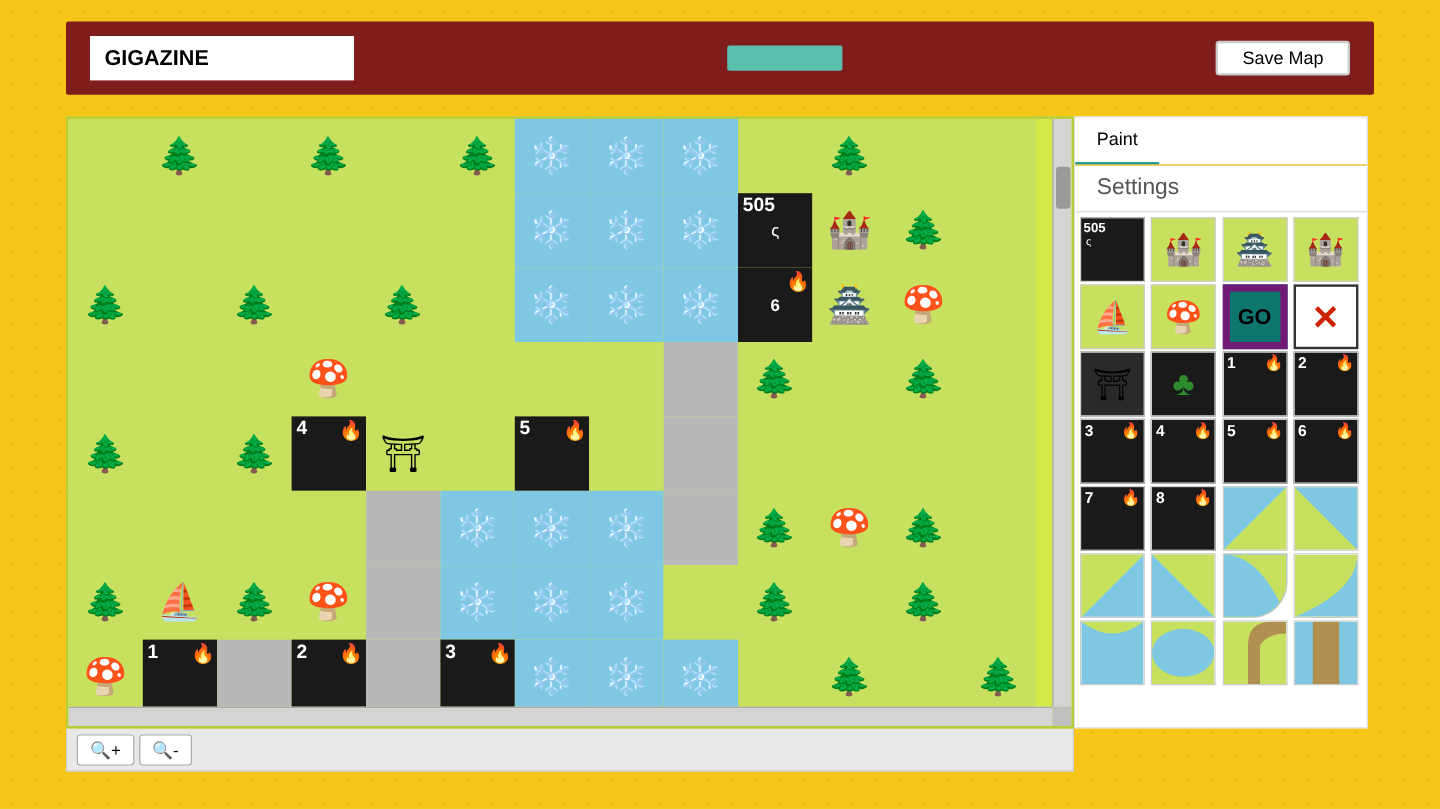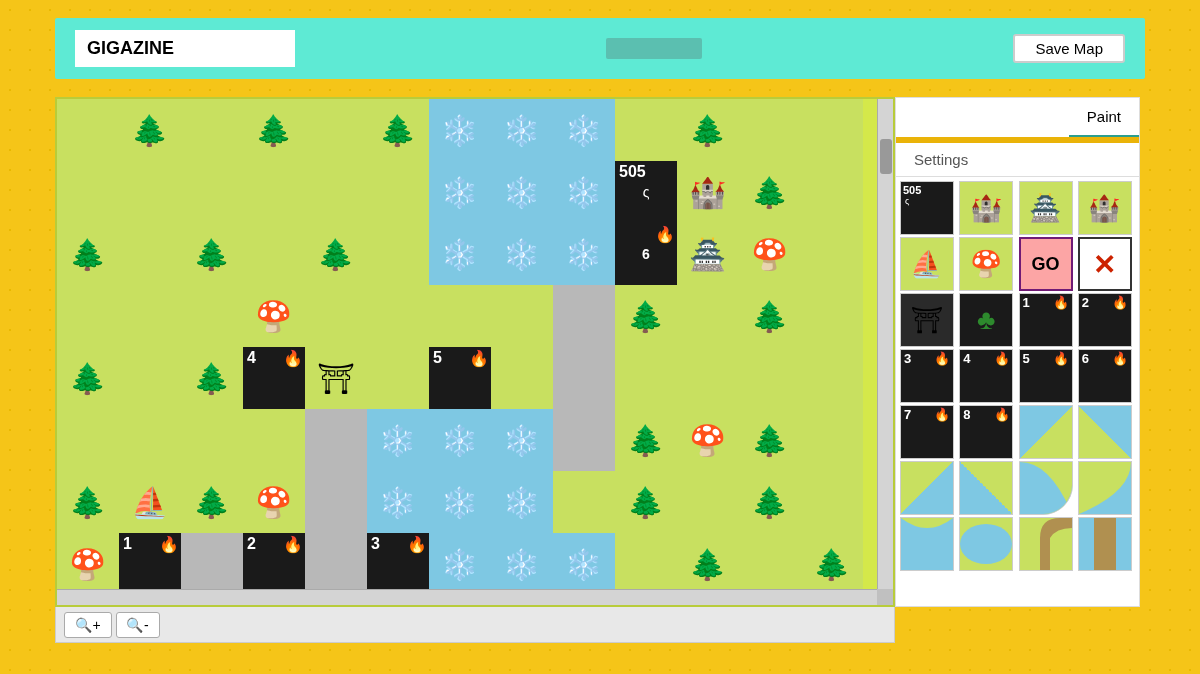--- a/index.html
+++ b/index.html
@@ -20,21 +20,21 @@
       background-image: radial-gradient(circle, #e8b800 1px, transparent 1px);
       background-size: 20px 20px;
       pointer-events: none;
       z-index: 0;
     }
 
     
     .header {
       position: relative;
       z-index: 10;
-      background-color: #5eead4;
+      background-color: #7f1d1d;
       margin: 18px 55px;
       padding: 12px 20px;
       display: flex;
       align-items: center;
       justify-content: space-between;
       border-radius: 2px;
     }
 
     .header-title-input {
       background: white;
@@ -146,22 +146,21 @@
       width: 245px;
       background: white;
       border: 1px solid #ddd;
       display: flex;
       flex-direction: column;
       height: 510px;
     }
 
     .panel-tabs {
       display: flex;
-      border-bottom: 6px solid #eab308;
-      justify-content: flex-end;
+      border-bottom: 1px solid #eab308;
     }
 
     .panel-tab {
       padding: 10px 18px;
       cursor: pointer;
       font-size: 15px;
       color: #555;
       border-bottom: 2px solid transparent;
       background: none;
       border-top: none;
@@ -171,21 +170,21 @@
 
     .panel-tab.active {
       color: #000;
       border-bottom: 2px solid #2B9E8E;
       font-weight: 500;
     }
 
     .panel-settings-tab {
       padding: 8px 18px;
       cursor: pointer;
-      font-size: 15px;
+      font-size: 19px;
       color: #555;
       border-bottom: 1px solid #ddd;
       width: 100%;
       text-align: left;
     }
 
     .panel-content {
       flex: 1;
       overflow-y: auto;
       padding: 4px;
@@ -238,25 +237,25 @@
     }
 
     
     .right-panel::-webkit-scrollbar { width: 8px; }
     .panel-content::-webkit-scrollbar { width: 8px; }
     .panel-content::-webkit-scrollbar-track { background: #f1f1f1; }
     .panel-content::-webkit-scrollbar-thumb { background: #bbb; }
 
     
     .go-tile {
-      background: #fca5a5;
+      background: #0f766e;
       font-size: 22px;
       font-weight: bold;
       color: black;
-      border: 2px solid #701a75;
+      border: 6px solid #701a75;
     }
     .x-tile {
       background: white;
       font-size: 28px;
       color: #cc2200;
       border: 2px solid #333;
     }
     .clover-tile {
       background: #1a1a1a;
       font-size: 28px;

